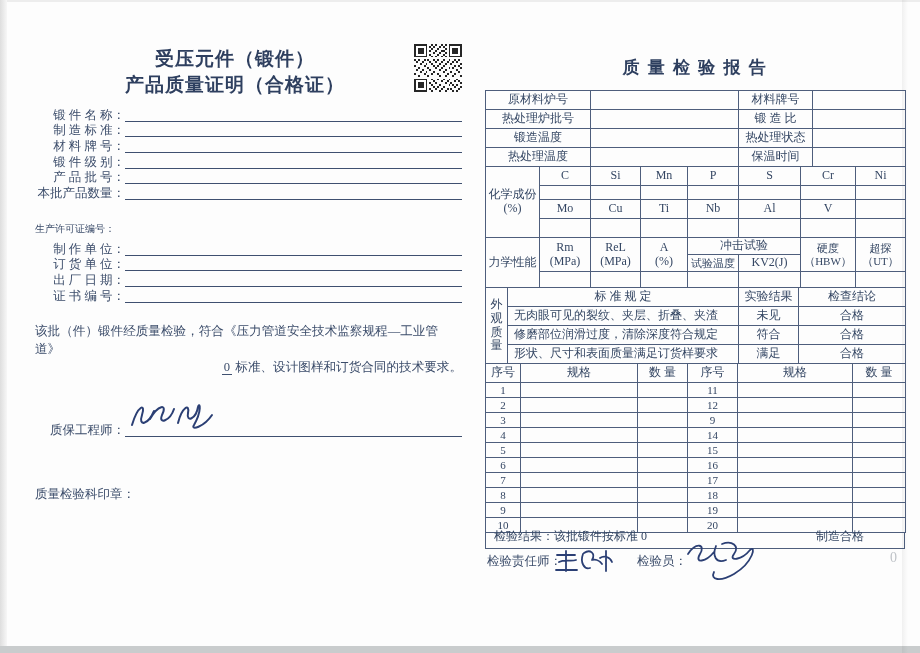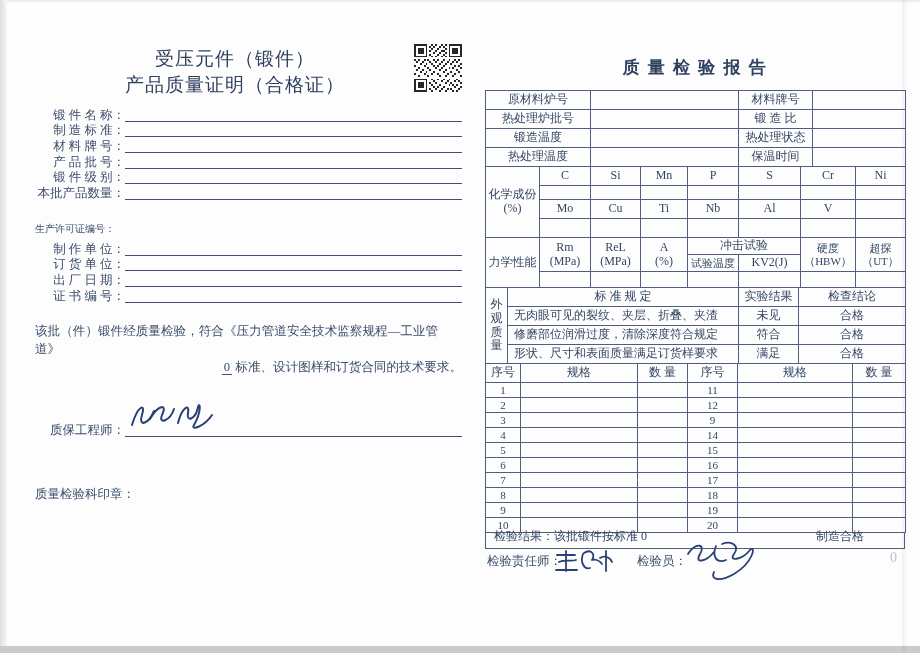--- a/index.html
+++ b/index.html
@@ -7,21 +7,21 @@
          font-family:"Liberation Serif","DejaVu Serif",serif;color:#34466a;}
   
   .edge-left{position:absolute;left:0;top:0;width:7px;height:653px;
              background:linear-gradient(to right,#dedede,#f7f7f7);}
   .edge-bottom{position:absolute;left:0;bottom:0;width:920px;height:7px;background:#c9cccd;}
   .edge-top{position:absolute;left:0;top:0;width:920px;height:2px;background:#ededed;}
   .crease{position:absolute;left:902px;top:0;width:6px;height:653px;
           background:linear-gradient(to right,rgba(0,0,0,0.05),rgba(0,0,0,0));}
   
   .l-title{position:absolute;left:40px;top:46px;width:390px;text-align:center;
-           font-size:19px;font-weight:normal;line-height:26px;color:#2e3f5f;letter-spacing:1px;}
+           font-size:19px;font-weight:bold;line-height:26px;color:#2e3f5f;letter-spacing:1px;}
   .qr{position:absolute;left:414px;top:44px;width:48px;height:48px;}
   .fgroup{position:absolute;left:35px;width:427px;}
   .frow{display:flex;align-items:flex-end;height:15.7px;}
   .flabel{width:90px;font-size:12.5px;color:#3b4c6a;white-space:nowrap;line-height:14px;text-align:right;}
   .fline{flex:1;border-bottom:1.3px solid #3f5070;height:14px;}
   .lic{position:absolute;left:35px;top:222px;font-size:10px;color:#3b4c6a;}
   .statement{position:absolute;left:35px;top:322px;width:427px;font-size:12.6px;
              color:#3b4c6a;line-height:18px;}
   .statement .l2{text-align:right;}
   .u{border-bottom:1px solid #3f5070;padding:0 2px;}
@@ -92,25 +92,25 @@
         </div>
       <div class="frow">
           <span class="flabel">制 造 标 准：</span>
           <span class="fline"></span>
         </div>
       <div class="frow">
           <span class="flabel">材 料 牌 号：</span>
           <span class="fline"></span>
         </div>
       <div class="frow">
+          <span class="flabel">锻 件 级 别：</span>
+          <span class="fline"></span>
+        </div>
+      <div class="frow">
           <span class="flabel">产 品 批 号：</span>
-          <span class="fline"></span>
-        </div>
-      <div class="frow">
-          <span class="flabel">锻 件 级 别：</span>
           <span class="fline"></span>
         </div>
       <div class="frow">
           <span class="flabel">本批产品数量：</span>
           <span class="fline"></span>
         </div>
     </div>
 
     <div class="lic">生产许可证编号：</div>
 

